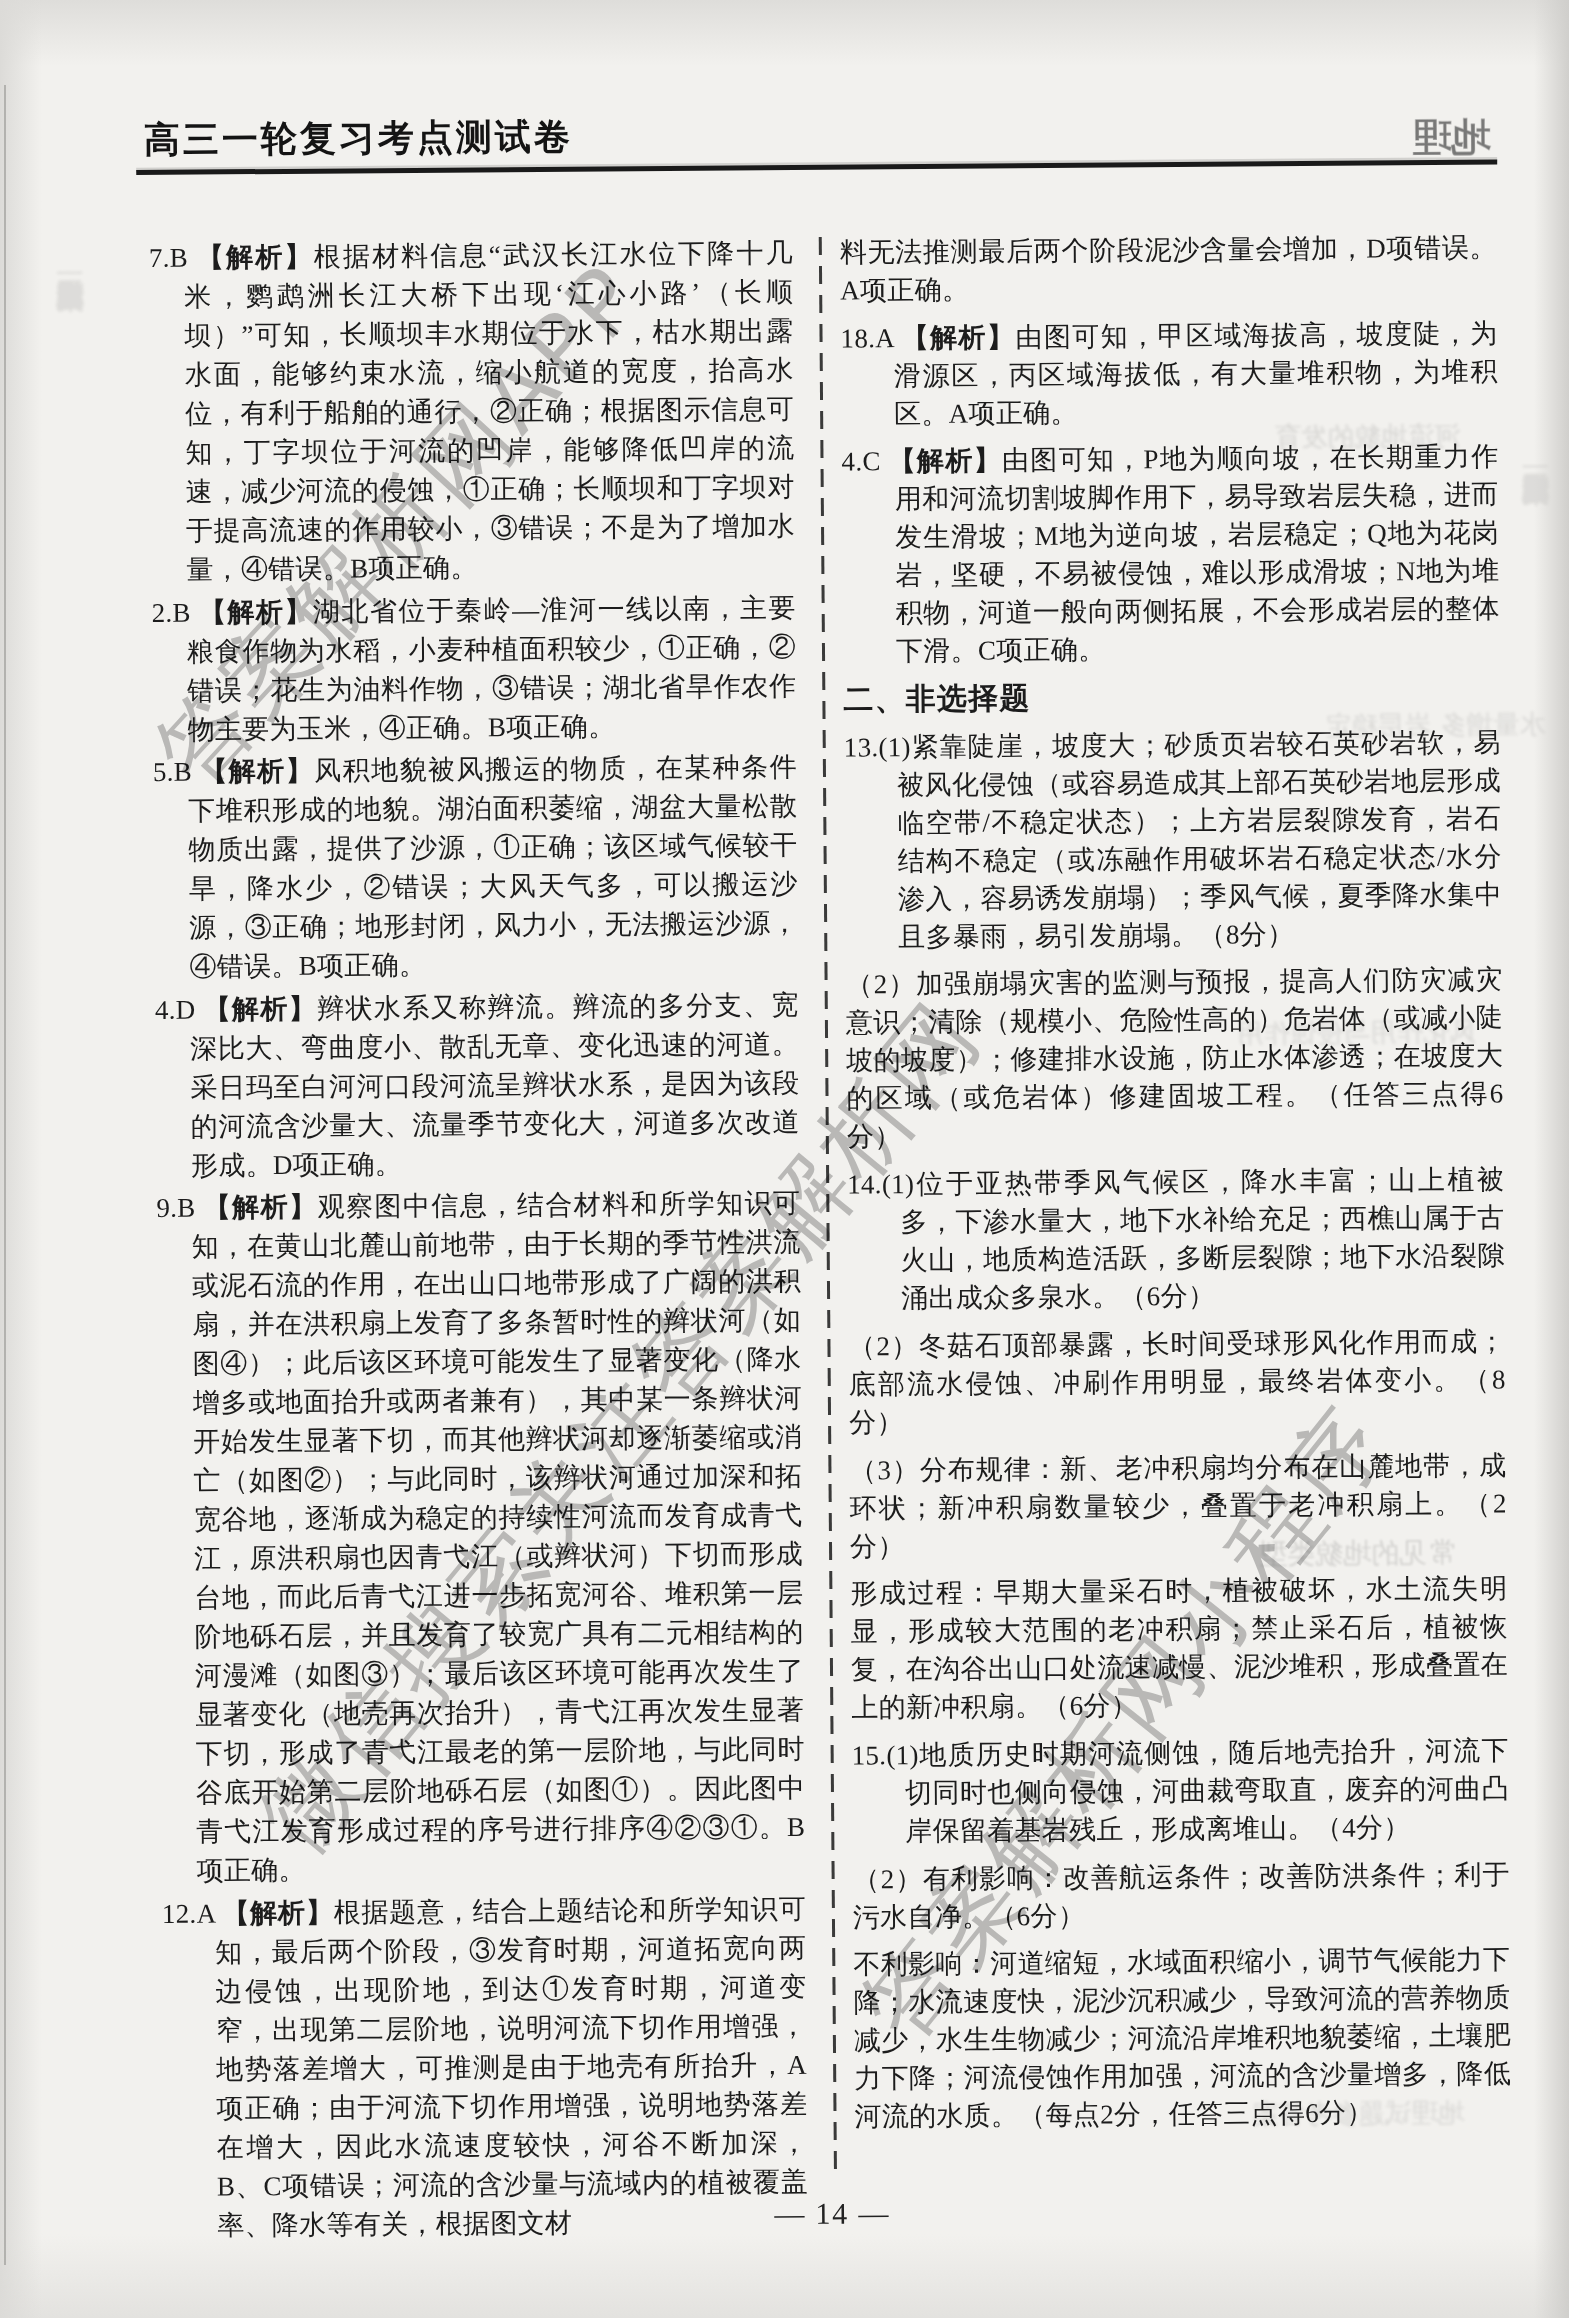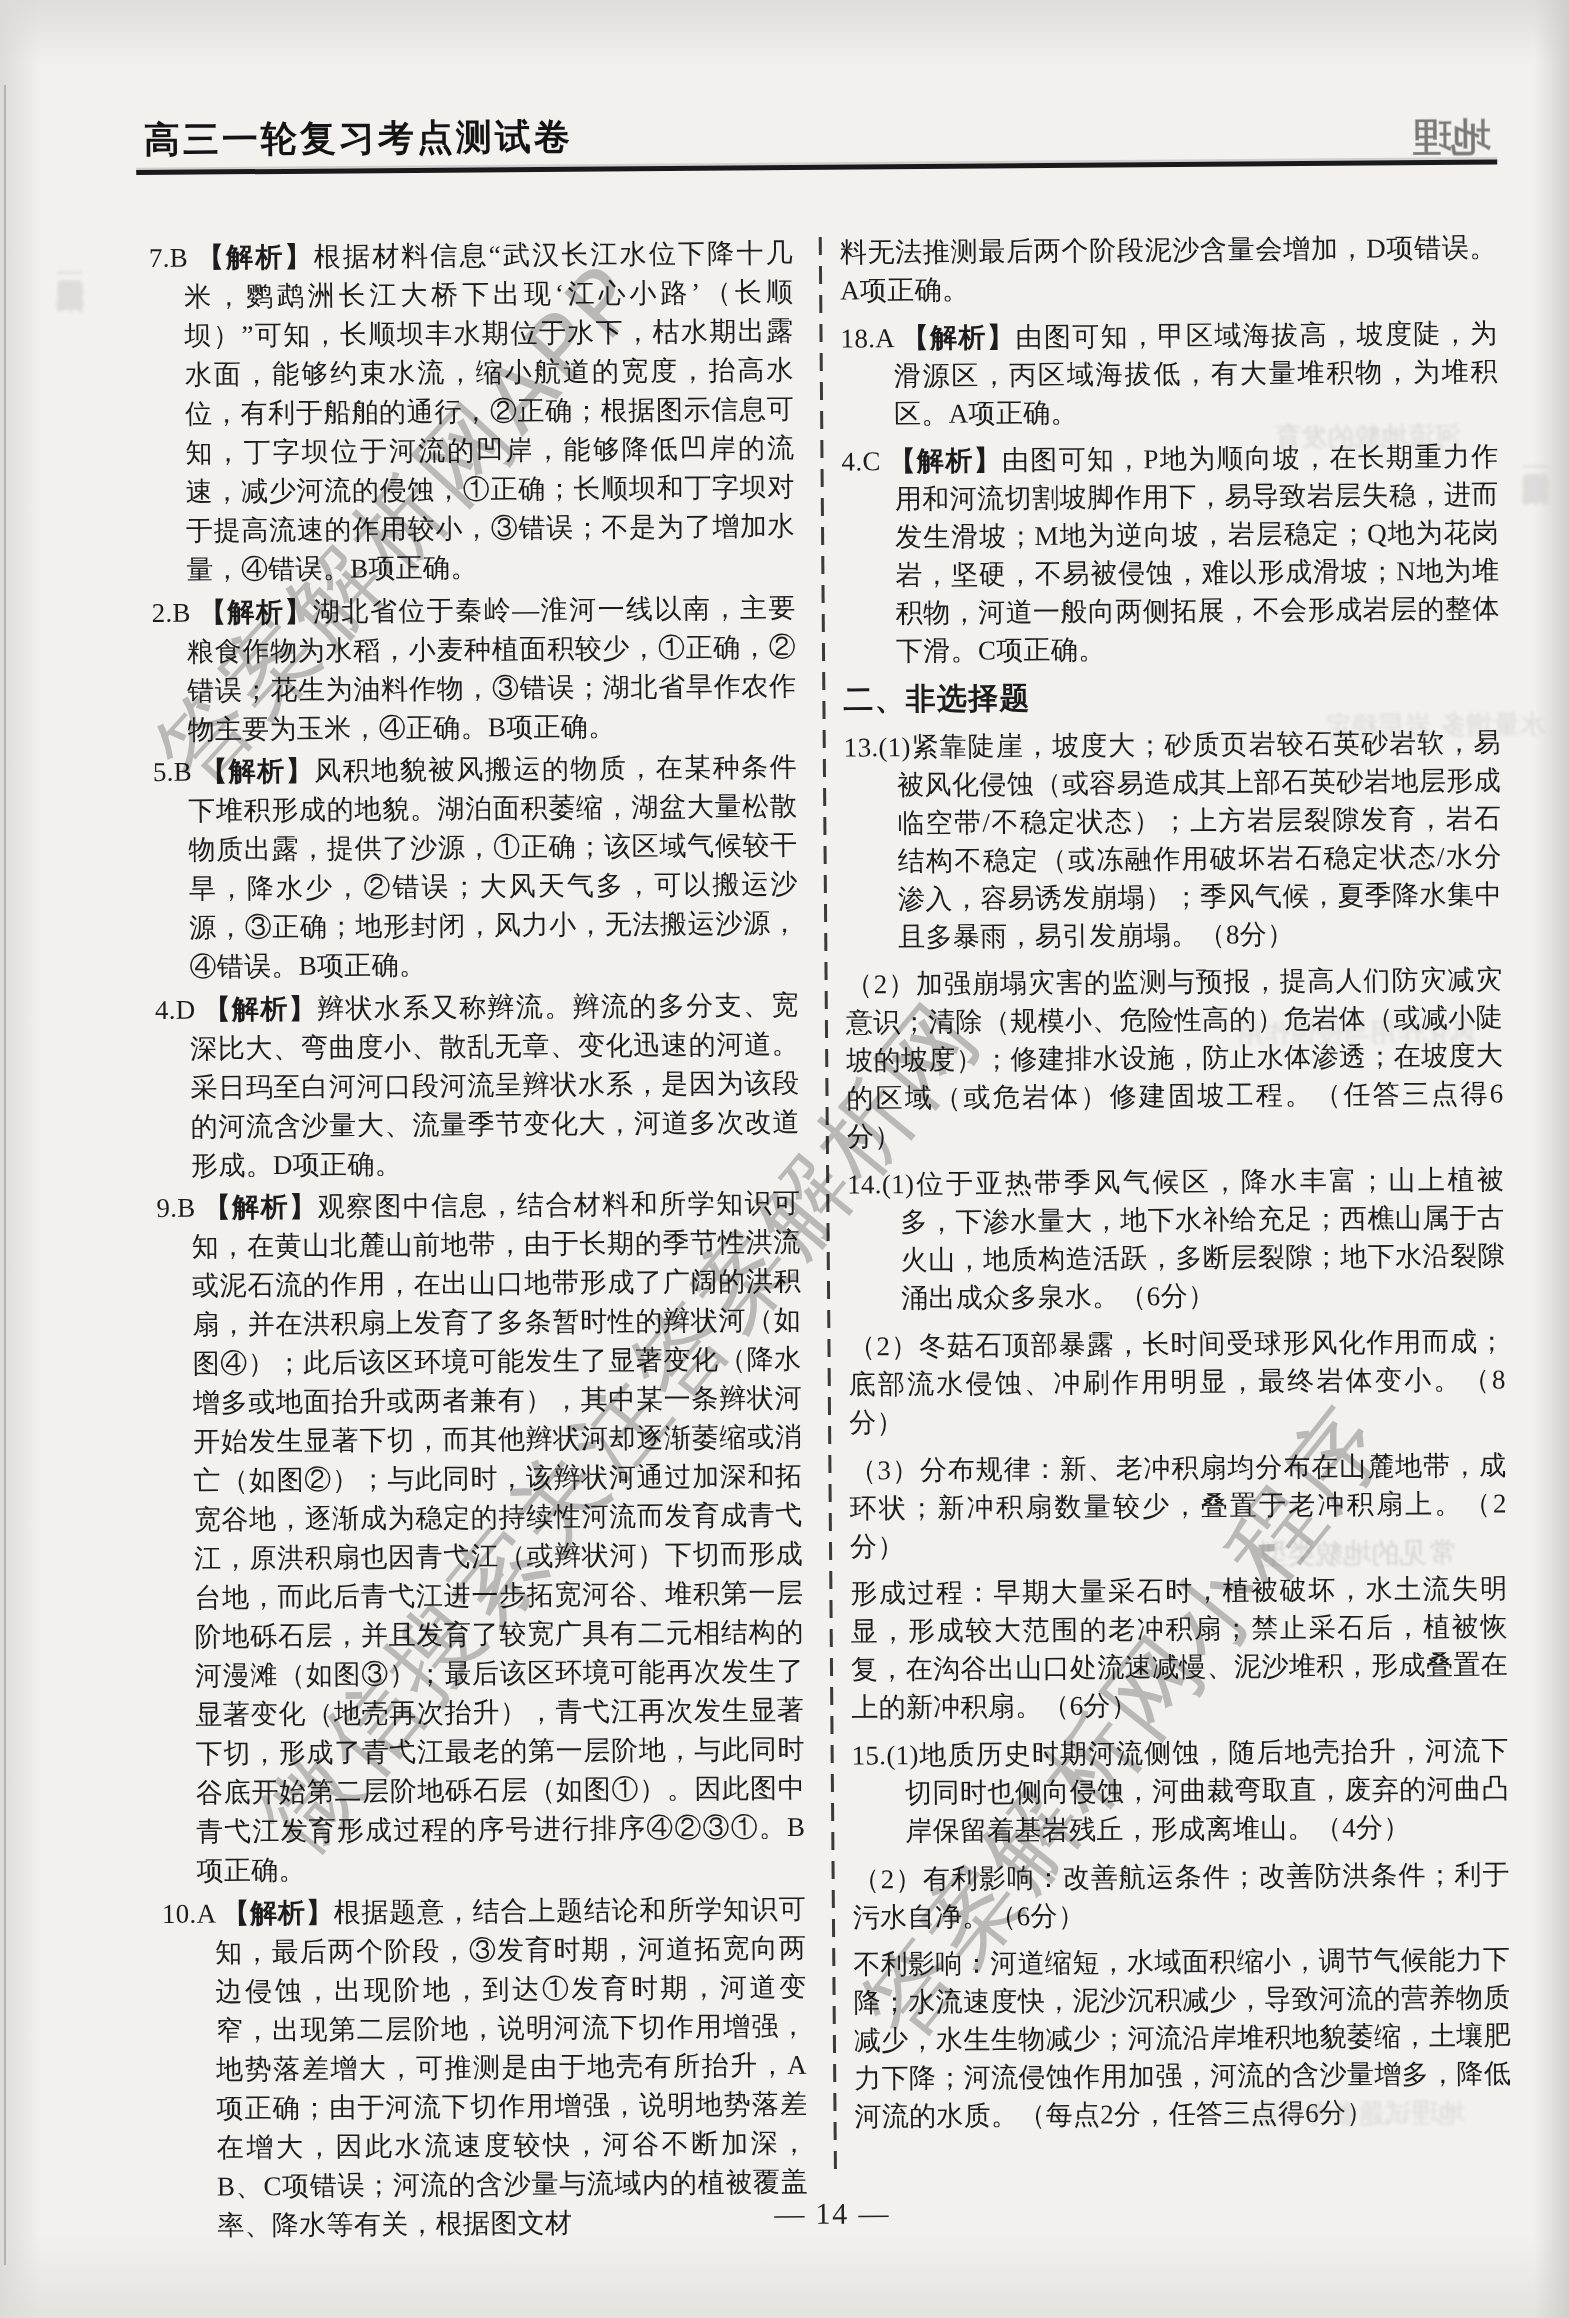--- a/index.html
+++ b/index.html
@@ -76,21 +76,21 @@
     <div class="title">高三一轮复习考点测试卷</div>
     <div class="ghost mir" style="left:1420px;top:116px;font-size:39px;opacity:.5;filter:blur(0.6px);font-weight:bold">地理</div>
     <div class="rule"></div>
 
     <div class="col left" id="col-left">
         <div class="para item"><span class="head">7.B </span><span class="jiexi">【解析】</span>根据材料信息“武汉长江水位下降十几米，鹦鹉洲长江大桥下出现‘江心小路’（长顺坝）”可知，长顺坝丰水期位于水下，枯水期出露水面，能够约束水流，缩小航道的宽度，抬高水位，有利于船舶的通行，②正确；根据图示信息可知，丁字坝位于河流的凹岸，能够降低凹岸的流速，减少河流的侵蚀，①正确；长顺坝和丁字坝对于提高流速的作用较小，③错误；不是为了增加水量，④错误。B项正确。</div>
         <div class="para item"><span class="head">2.B </span><span class="jiexi">【解析】</span>湖北省位于秦岭—淮河一线以南，主要粮食作物为水稻，小麦种植面积较少，①正确，②错误；花生为油料作物，③错误；湖北省旱作农作物主要为玉米，④正确。B项正确。</div>
         <div class="para item"><span class="head">5.B </span><span class="jiexi">【解析】</span>风积地貌被风搬运的物质，在某种条件下堆积形成的地貌。湖泊面积萎缩，湖盆大量松散物质出露，提供了沙源，①正确；该区域气候较干旱，降水少，②错误；大风天气多，可以搬运沙源，③正确；地形封闭，风力小，无法搬运沙源，④错误。B项正确。</div>
         <div class="para item"><span class="head">4.D </span><span class="jiexi">【解析】</span>辫状水系又称辫流。辫流的多分支、宽深比大、弯曲度小、散乱无章、变化迅速的河道。采日玛至白河河口段河流呈辫状水系，是因为该段的河流含沙量大、流量季节变化大，河道多次改道形成。D项正确。</div>
         <div class="para item"><span class="head">9.B </span><span class="jiexi">【解析】</span>观察图中信息，结合材料和所学知识可知，在黄山北麓山前地带，由于长期的季节性洪流或泥石流的作用，在出山口地带形成了广阔的洪积扇，并在洪积扇上发育了多条暂时性的辫状河（如图④）；此后该区环境可能发生了显著变化（降水增多或地面抬升或两者兼有），其中某一条辫状河开始发生显著下切，而其他辫状河却逐渐萎缩或消亡（如图②）；与此同时，该辫状河通过加深和拓宽谷地，逐渐成为稳定的持续性河流而发育成青弋江，原洪积扇也因青弋江（或辫状河）下切而形成台地，而此后青弋江进一步拓宽河谷、堆积第一层阶地砾石层，并且发育了较宽广具有二元相结构的河漫滩（如图③）；最后该区环境可能再次发生了显著变化（地壳再次抬升），青弋江再次发生显著下切，形成了青弋江最老的第一层阶地，与此同时谷底开始第二层阶地砾石层（如图①）。因此图中青弋江发育形成过程的序号进行排序④②③①。B项正确。</div>
-        <div class="para item2"><span class="head">10.A </span><span class="jiexi">【解析】</span>根据题意，结合上题结论和所学知识可知，最后两个阶段，③发育时期，河道拓宽向两边侵蚀，出现阶地，到达①发育时期，河道变窄，出现第二层阶地，说明河流下切作用增强，地势落差增大，可推测是由于地壳有所抬升，A项正确；由于河流下切作用增强，说明地势落差在增大，因此水流速度较快，河谷不断加深，B、C项错误；河流的含沙量与流域内的植被覆盖率、降水等有关，根据图文材</div>
+        <div class="para item2"><span class="head">12.A </span><span class="jiexi">【解析】</span>根据题意，结合上题结论和所学知识可知，最后两个阶段，③发育时期，河道拓宽向两边侵蚀，出现阶地，到达①发育时期，河道变窄，出现第二层阶地，说明河流下切作用增强，地势落差增大，可推测是由于地壳有所抬升，A项正确；由于河流下切作用增强，说明地势落差在增大，因此水流速度较快，河谷不断加深，B、C项错误；河流的含沙量与流域内的植被覆盖率、降水等有关，根据图文材</div>
       </div>
     <div class="divider"></div>
     <div class="col right" id="col-right">
         <div class="para sub">料无法推测最后两个阶段泥沙含量会增加，D项错误。A项正确。</div>
         <div class="para item2"><span class="head">18.A </span><span class="jiexi">【解析】</span>由图可知，甲区域海拔高，坡度陡，为滑源区，丙区域海拔低，有大量堆积物，为堆积区。A项正确。</div>
         <div class="para item2"><span class="head">4.C </span><span class="jiexi">【解析】</span>由图可知，P地为顺向坡，在长期重力作用和河流切割坡脚作用下，易导致岩层失稳，进而发生滑坡；M地为逆向坡，岩层稳定；Q地为花岗岩，坚硬，不易被侵蚀，难以形成滑坡；N地为堆积物，河道一般向两侧拓展，不会形成岩层的整体下滑。C项正确。</div>
         <div class="para section">二、非选择题</div>
         <div class="para item2"><span class="head">13.(1)</span>紧靠陡崖，坡度大；砂质页岩较石英砂岩软，易被风化侵蚀（或容易造成其上部石英砂岩地层形成临空带/不稳定状态）；上方岩层裂隙发育，岩石结构不稳定（或冻融作用破坏岩石稳定状态/水分渗入，容易诱发崩塌）；季风气候，夏季降水集中且多暴雨，易引发崩塌。（8分）</div>
         <div class="para sub">（2）加强崩塌灾害的监测与预报，提高人们防灾减灾意识；清除（规模小、危险性高的）危岩体（或减小陡坡的坡度）；修建排水设施，防止水体渗透；在坡度大的区域（或危岩体）修建固坡工程。（任答三点得6分）</div>
         <div class="para item2"><span class="head">14.(1)</span>位于亚热带季风气候区，降水丰富；山上植被多，下渗水量大，地下水补给充足；西樵山属于古火山，地质构造活跃，多断层裂隙；地下水沿裂隙涌出成众多泉水。（6分）</div>

